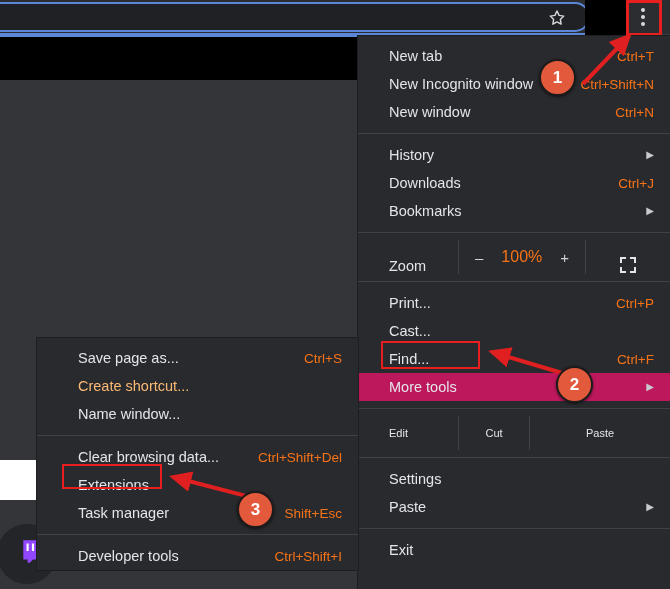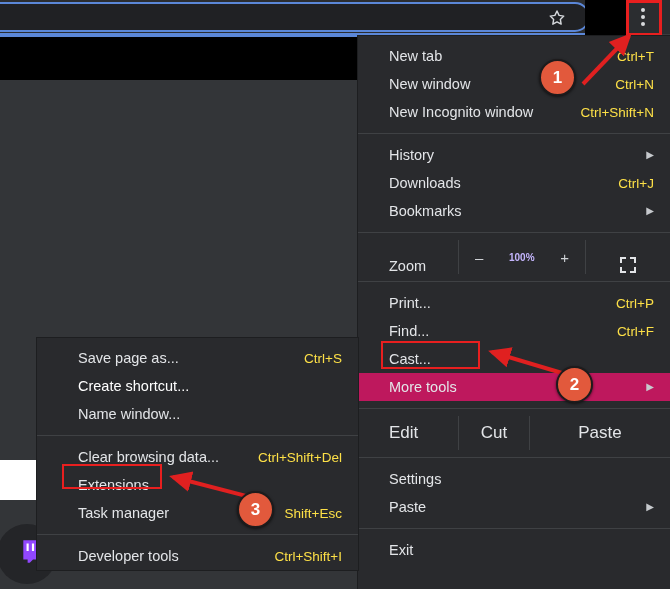--- a/index.html
+++ b/index.html
@@ -34,38 +34,38 @@
   .twitch-glyph{position:relative;left:6px;}
 
   
   .menu-main{
     position:absolute;left:358px;top:36px;width:312px;height:553px;
     background:#292a2d;color:#e8eaed;
     box-shadow:0 0 0 1px #1d1e20;
   }
   .mi{position:relative;height:28px;display:flex;align-items:center;padding:0 16px 0 31px;
       font-size:14.5px;color:#e3e5e8;white-space:nowrap;}
-  .mi .accel{margin-left:auto;color:#fde047;font-size:13.5px;}
+  .mi .accel{margin-left:auto;color:#f97316;font-size:13.5px;}
   .mi .caret{margin-left:auto;color:#c6c9cd;font-size:10px;line-height:1;}
   .mi.hover{background:#be185d;}
-  .mi.dim{color:#ffffff;}
+  .mi.dim{color:#fdba74;}
   .sep{height:1px;background:#3f4144;margin:7px 0;}
 
   
   .zoom-row{display:flex;align-items:flex-end;height:34px;font-size:14.5px;color:#e3e5e8;}
   .zoom-label{padding-left:31px;width:100px;box-sizing:border-box;}
   .zoom-ctrl{display:flex;align-items:center;justify-content:space-between;
              width:128px;border-left:1px solid #3f4144;border-right:1px solid #3f4144;
              height:34px;padding:0 16px;box-sizing:border-box;}
   .zoom-ctrl .sym{color:#cfd2d6;font-size:15px;}
-  .zoom-val{font-size:10px;color:#c4b5fd;font-weight:bold;}
+  .zoom-val{font-size:16px;color:#f97316;}
   .zoom-full{flex:1;display:flex;align-items:center;justify-content:center;}
 
   
-  .edit-row{display:flex;align-items:center;height:34px;font-size:17px;color:#e3e5e8;}
+  .edit-row{display:flex;align-items:center;height:34px;font-size:11px;color:#e3e5e8;}
   .edit-row .cell{height:34px;display:flex;align-items:center;justify-content:center;}
   .edit-row .c-edit{width:100px;padding-left:31px;justify-content:flex-start;box-sizing:border-box;}
   .edit-row .c-mid{width:70px;border-left:1px solid #3f4144;}
   .edit-row .c-last{flex:1;border-left:1px solid #3f4144;}
 
   
   .menu-sub{
     position:absolute;left:37px;top:338px;width:321px;height:232px;
     background:#292a2d;color:#e8eaed;box-shadow:0 0 0 1px #1d1e20;
   }
@@ -118,26 +118,26 @@
 
   <div class="menu-main">
 
     <div style="height:6px"></div>
 
     <div class="mi">
       <span>New tab</span>
       <span class="accel">Ctrl+T</span>
     </div>
     <div class="mi">
+      <span>New Incognito window</span>
+      <span class="accel">Ctrl+Shift+N</span>
+    </div>
+    <div class="mi">
       <span>New window</span>
       <span class="accel">Ctrl+N</span>
-    </div>
-    <div class="mi">
-      <span>New Incognito window</span>
-      <span class="accel">Ctrl+Shift+N</span>
     </div>
 
     <div class="sep"></div>
 
     <div class="mi">
       <span>History</span>
       <span class="caret">▶</span>
     </div>
     <div class="mi">
       <span>Downloads</span>
@@ -169,25 +169,25 @@
       </div>
     </div>
 
     <div class="sep"></div>
 
     <div class="mi">
       <span>Print...</span>
       <span class="accel">Ctrl+P</span>
     </div>
     <div class="mi">
+      <span>Cast...</span>
+    </div>
+    <div class="mi">
       <span>Find...</span>
       <span class="accel">Ctrl+F</span>
-    </div>
-    <div class="mi">
-      <span>Cast...</span>
     </div>
     <div class="mi hover">
       <span>More tools</span>
       <span class="caret">▶</span>
     </div>
 
     <div class="sep"></div>
 
     <div class="edit-row">
       <div class="cell c-edit">Edit</div>

